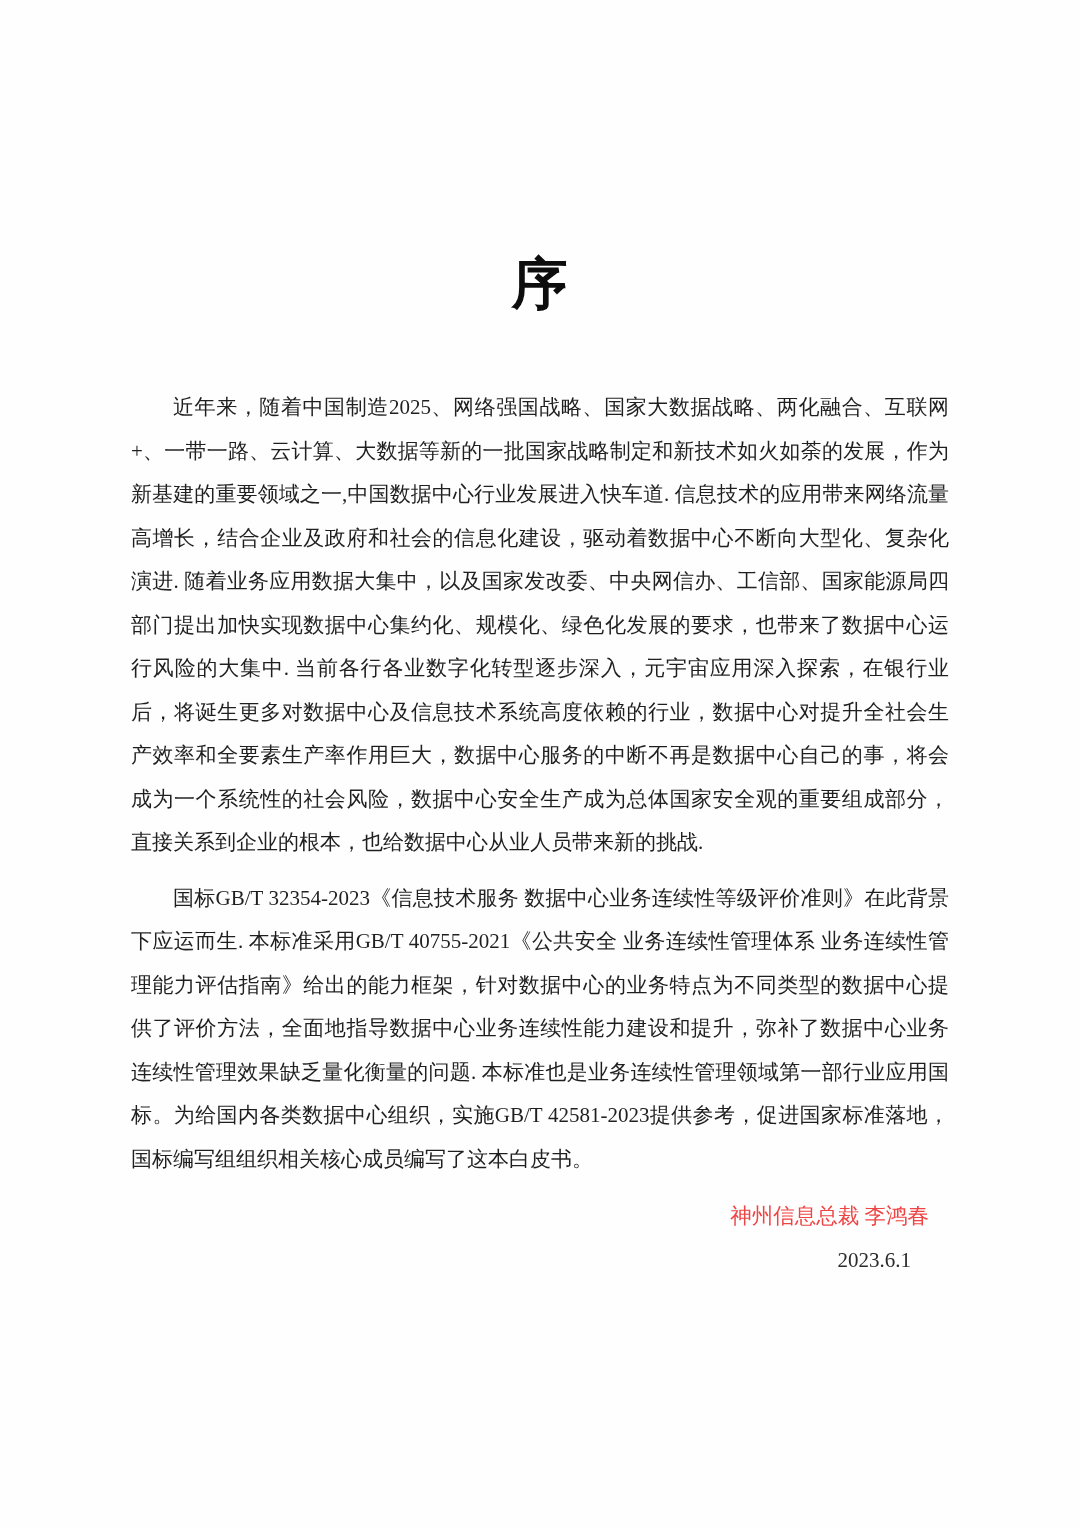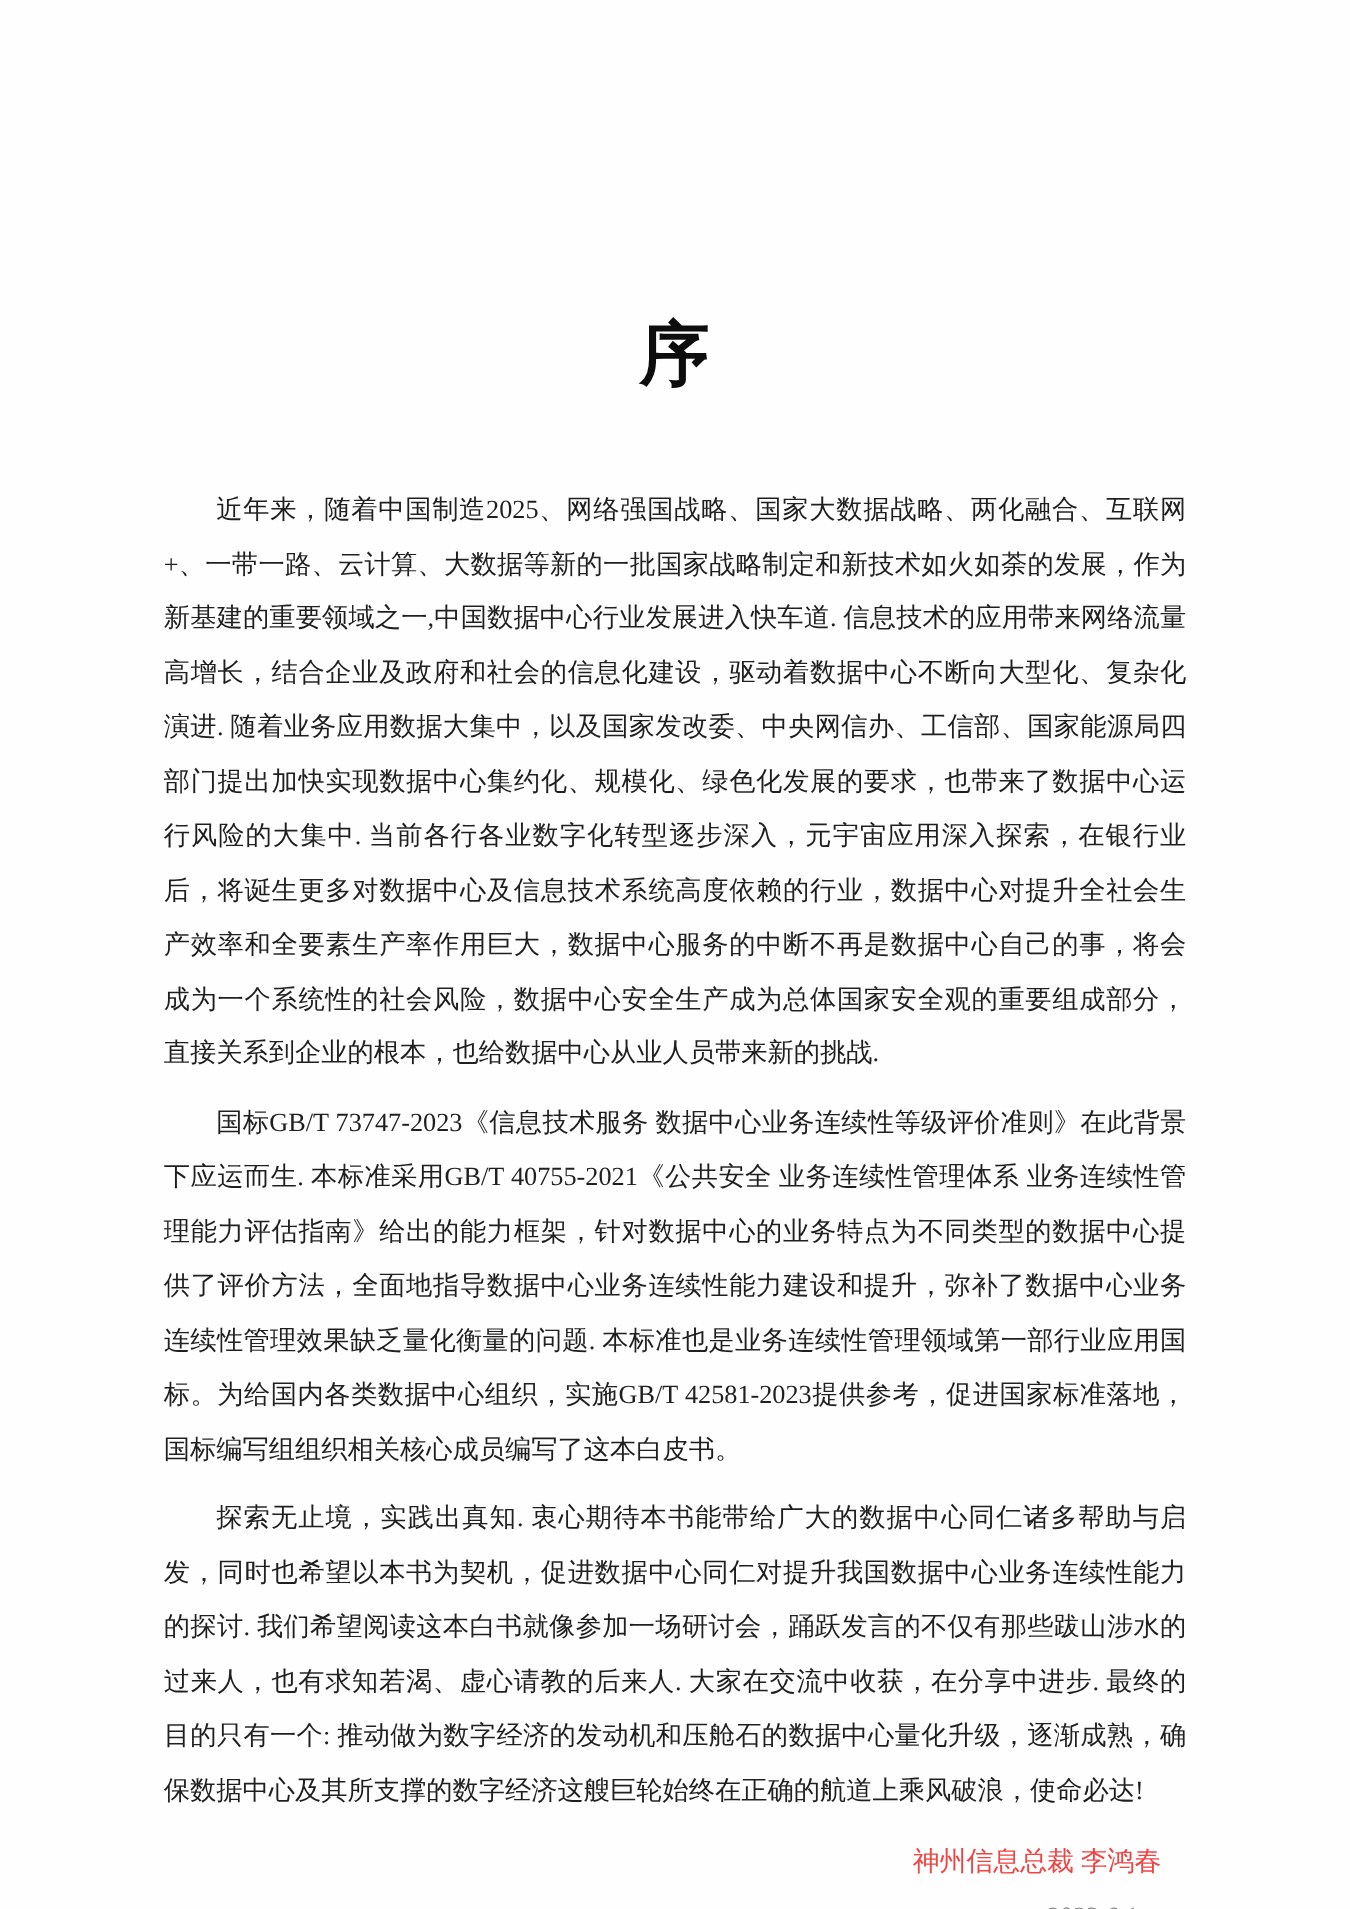--- a/index.html
+++ b/index.html
@@ -60,19 +60,18 @@
     }
   </style>
 </head>
 <body>
 
 <div class="page">
   <h1 class="title">序</h1>
 
   <div class="content">
     <p>近年来，随着中国制造2025、网络强国战略、国家大数据战略、两化融合、互联网+、一带一路、云计算、大数据等新的一批国家战略制定和新技术如火如荼的发展，作为新基建的重要领域之一,中国数据中心行业发展进入快车道. 信息技术的应用带来网络流量高增长，结合企业及政府和社会的信息化建设，驱动着数据中心不断向大型化、复杂化演进. 随着业务应用数据大集中，以及国家发改委、中央网信办、工信部、国家能源局四部门提出加快实现数据中心集约化、规模化、绿色化发展的要求，也带来了数据中心运行风险的大集中. 当前各行各业数字化转型逐步深入，元宇宙应用深入探索，在银行业后，将诞生更多对数据中心及信息技术系统高度依赖的行业，数据中心对提升全社会生产效率和全要素生产率作用巨大，数据中心服务的中断不再是数据中心自己的事，将会成为一个系统性的社会风险，数据中心安全生产成为总体国家安全观的重要组成部分，直接关系到企业的根本，也给数据中心从业人员带来新的挑战.</p>
-    <p>国标GB/T 73747-2023《信息技术服务 数据中心业务连续性等级评价准则》在此背景下应运而生. 本标准采用GB/T 40755-2021《公共安全 业务连续性管理体系 业务连续性管理能力评估指南》给出的能力框架，针对数据中心的业务特点为不同类型的数据中心提供了评价方法，全面地指导数据中心业务连续性能力建设和提升，弥补了数据中心业务连续性管理效果缺乏量化衡量的问题. 本标准也是业务连续性管理领域第一部行业应用国标。为给国内各类数据中心组织，实施GB/T 42581-2023提供参考，促进国家标准落地，国标编写组组织相关核心成员编写了这本白皮书。</p>
-    <p>探索无止境，实践出真知. 衷心期待本书能带给广大的数据中心同仁诸多帮助与启发，同时也希望以本书为契机，促进数据中心同仁对提升我国数据中心业务连续性能力的探讨. 我们希望阅读这本白书就像参加一场研讨会，踊跃发言的不仅有那些跋山涉水的过来人，也有求知若渴、虚心请教的后来人. 大家在交流中收获，在分享中进步. 最终的目的只有一个: 推动做为数字经济的发动机和压舱石的数据中心量化升级，逐渐成熟，确保数据中心及其所支撑的数字经济这艘巨轮始终在正确的航道上乘风破浪，使命必达!</p>
+    <p>国标GB/T 32354-2023《信息技术服务 数据中心业务连续性等级评价准则》在此背景下应运而生. 本标准采用GB/T 40755-2021《公共安全 业务连续性管理体系 业务连续性管理能力评估指南》给出的能力框架，针对数据中心的业务特点为不同类型的数据中心提供了评价方法，全面地指导数据中心业务连续性能力建设和提升，弥补了数据中心业务连续性管理效果缺乏量化衡量的问题. 本标准也是业务连续性管理领域第一部行业应用国标。为给国内各类数据中心组织，实施GB/T 42581-2023提供参考，促进国家标准落地，国标编写组组织相关核心成员编写了这本白皮书。</p>
 
     <div class="signature">神州信息总裁  李鸿春</div>
     <div class="date">2023.6.1</div>
   </div>
 </div>
 
 </body></html>

